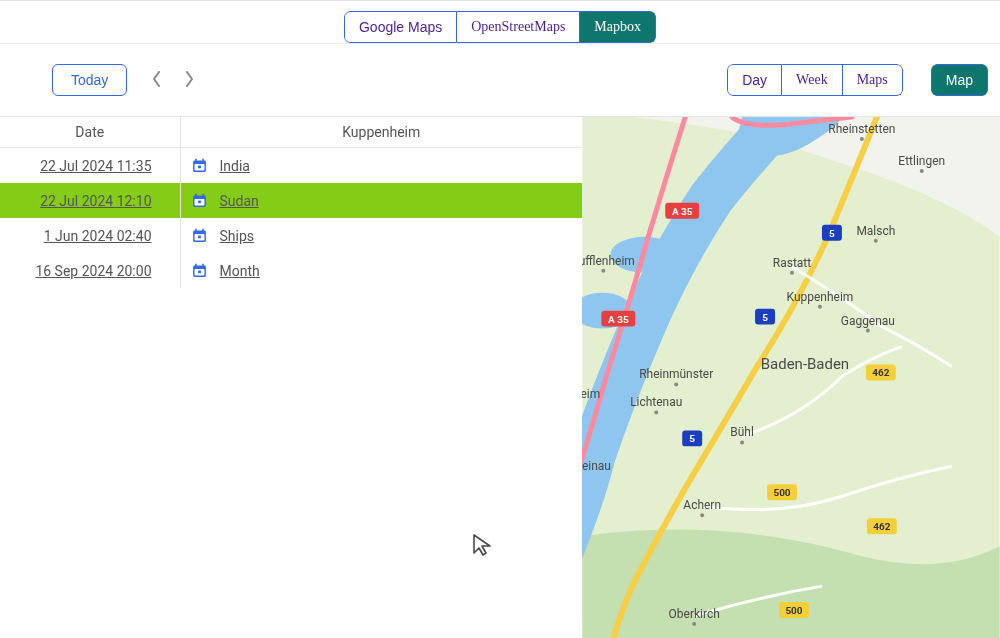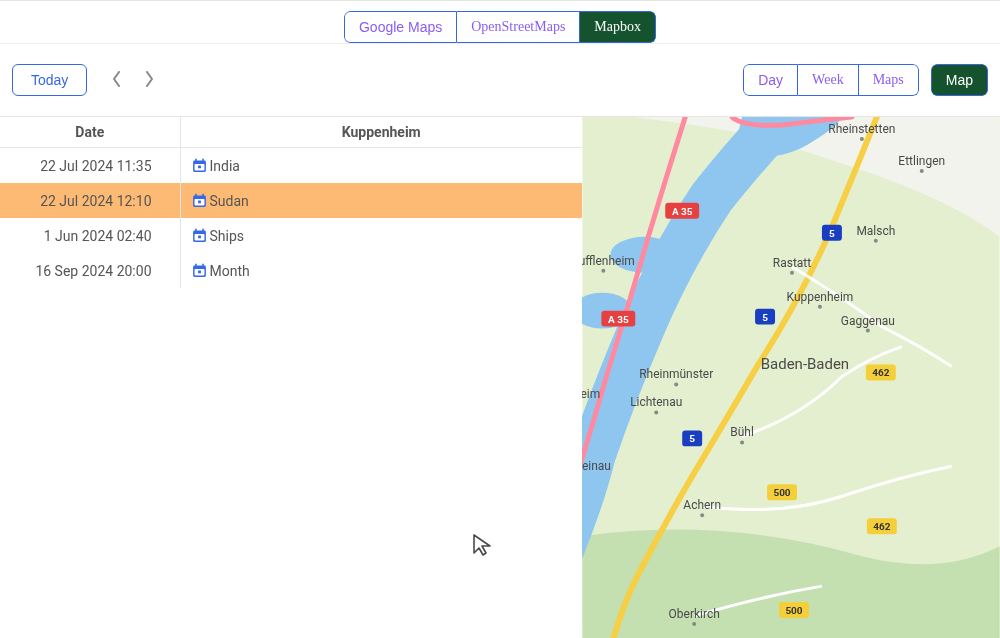--- a/index.html
+++ b/index.html
@@ -1,40 +1,40 @@
 <!DOCTYPE html>
 <html><head>
 <meta charset="utf-8">
 <style>
   * { box-sizing: border-box; margin: 0; padding: 0; }
   html, body { width: 1000px; height: 638px; font-family: -apple-system, BlinkMacSystemFont, "Segoe UI", Roboto, Helvetica, Arial, sans-serif; font-size: 14px; color: #555; background: #fff; overflow: hidden; }
   .topbar { height: 44px; border-top: 1px solid #e5e5e5; border-bottom: 1px solid #eee; display: flex; align-items: center; justify-content: center; padding-top: 10px; }
   .btn-group { display: inline-flex; border-radius: 6px; overflow: hidden; }
-  .btn-group .btn { border: 1px solid #3567e6; background: #fff; color: #8b5cf6; padding: 7px 14px; font-size: 14px; cursor: pointer; }
+  .btn-group .btn { border: 1px solid #3567e6; background: #fff; color: #4c1d95; padding: 7px 14px; font-size: 14px; cursor: pointer; }
   .btn-group .btn + .btn { border-left: none; font-family: Liberation Serif, serif; }
   .btn-group .btn:first-child { border-top-left-radius: 6px; border-bottom-left-radius: 6px; }
   .btn-group .btn:last-child { border-top-right-radius: 6px; border-bottom-right-radius: 6px; }
-  .btn-group .btn.active { background: #14532d; color: #fff; }
+  .btn-group .btn.active { background: #0f766e; color: #fff; }
   .toolbar { display: flex; align-items: center; justify-content: space-between; padding: 20px 12px 20px 12px; }
-  .toolbar-left { display: flex; align-items: center; gap: 16px; }
-  .toolbar-right { display: flex; align-items: center; gap: 12px; }
+  .toolbar-left { display: flex; align-items: center; gap: 16px; margin-left: 40px; }
+  .toolbar-right { display: flex; align-items: center; gap: 28px; }
   .btn-outline { border: 1px solid #3567e6; background: #fff; color: #3567e6; padding: 7px 18px; font-size: 14px; border-radius: 6px; cursor: pointer; }
   .nav-arrows { display: flex; gap: 4px; }
   .arrow-btn { width: 28px; height: 28px; background: transparent; border: none; cursor: pointer; display: flex; align-items: center; justify-content: center; color: #888; }
   .arrow-btn svg { width: 10px; height: 16px; }
   .content { position: relative; height: calc(638px - 44px - 68px); border-top: 1px solid #e5e5e5; }
   .table-wrap { position: absolute; left: 0; top: 0; width: 582px; height: 100%; overflow: hidden; }
   table { width: 100%; border-collapse: collapse; table-layout: fixed; }
-  thead th { font-weight: 700; color: #555; padding: 7px 8px; text-align: center; border-bottom: 1px solid #e5e5e5; }
+  thead th { font-weight: 400; color: #555; padding: 7px 8px; text-align: center; border-bottom: 1px solid #e5e5e5; }
   th.col-date, td.col-date { width: 180px; border-right: 1px solid #e5e5e5; }
   td.col-date { text-align: right; padding-right: 28px; padding-left: 8px; }
   td.col-desc { text-align: left; padding-left: 10px; }
-  tbody td { padding: 9px 20px; color: #555; vertical-align: middle; }
-  tbody tr.alt { background: #fdba74; margin-top: 28px; }
-  .cell-desc { display: flex; align-items: center; gap: 2px; }
+  tbody td { padding: 9px 20px; color: #555; vertical-align: middle; text-decoration: underline; }
+  tbody tr.alt { background: #84cc16; margin-top: 28px; }
+  .cell-desc { display: flex; align-items: center; gap: 12px; }
   .cal-icon { width: 17px; height: 17px; flex: 0 0 17px; color: #3567e6; display: inline-flex; align-items: center; justify-content: center; }
   .cal-icon svg { width: 17px; height: 17px; }
   .map { position: absolute; right: 0; top: 0; width: 418px; height: 100%; }
   .map svg { width: 100%; height: 100%; display: block; }
   .cursor { position: absolute; left: 473px; top: 417px; width: 20px; height: 22px; pointer-events: none; color: #4a4a4a; }
   .cursor svg { width: 20px; height: 22px; }
 </style>
 </head>
 <body>
 

